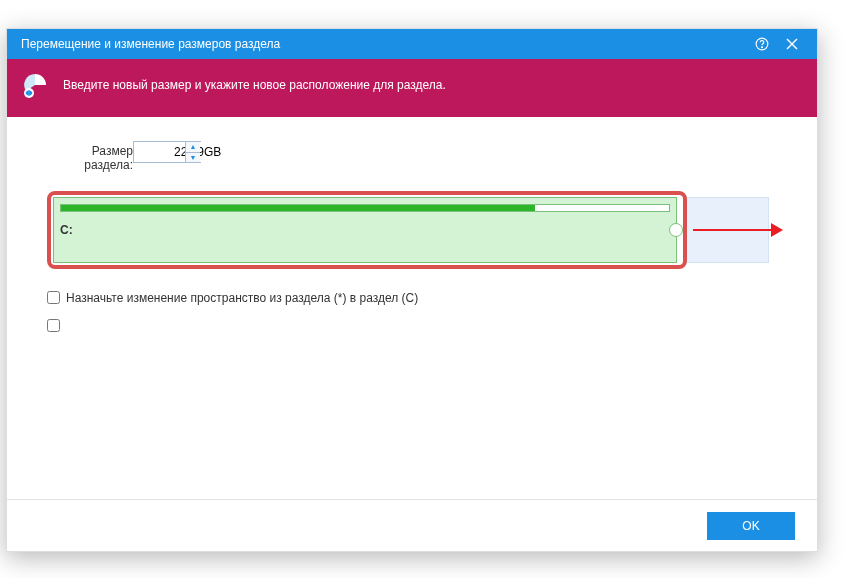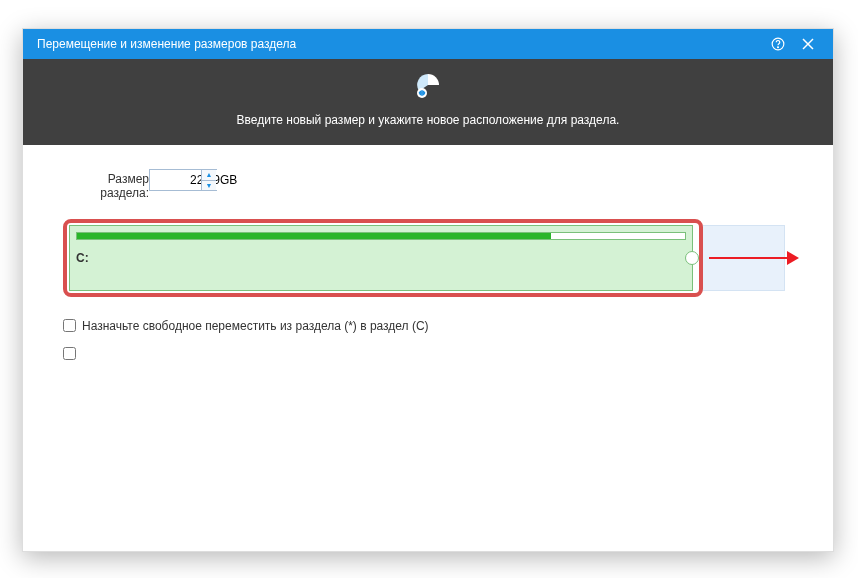--- a/index.html
+++ b/index.html
@@ -8,21 +8,21 @@
   font-size: 12px;
   background: #fff;
   color: #333;
   width: 858px;
   height: 578px;
   position: relative;
 }
 .window {
   position: absolute;
   top: 28px;
-  left: 22px;
+  left: 6px;
   width: 812px;
   height: 524px;
   background: #fff;
   border: 1px solid #ddd;
   box-shadow: 0 6px 24px rgba(0,0,0,0.28);
   display: flex;
   flex-direction: column;
 }
 .titlebar {
   height: 30px;
@@ -37,28 +37,27 @@
 .titlebar .tb-icon {
   width: 30px;
   height: 30px;
   display: flex;
   align-items: center;
   justify-content: center;
   cursor: pointer;
   font-size: 14px;
 }
 .banner {
-  background: #404040;
+  background: #be185d;
   color: #fff;
   padding: 12px 14px 18px 14px;
   display: flex;
   align-items: center;
   gap: 14px;
   font-size: 12px;
-  flex-direction: column;
 }
 .banner-icon {
   width: 28px;
   height: 28px;
   flex-shrink: 0;
 }
 .content {
   flex: 1;
   padding: 24px 40px 10px 40px;
   position: relative;
@@ -310,23 +309,26 @@
       </div>
       <div class="partition-highlight"></div>
       <div class="arrow-annot">
         <div class="arrow-line"></div>
         <div class="arrow-head"></div>
       </div>
     </div>
 
     <label class="check-row">
       <input type="checkbox" style="">
-      <span>Назначьте свободное переместить из раздела (*) в раздел (C)</span>
+      <span>Назначьте изменение пространство из раздела (*) в раздел (C)</span>
     </label>
 
     <label class="check-row">
       <input type="checkbox" style="">
     </label>
 
   </div>
 
+  <div class="footer">
+    <button class="ok-btn">OK</button>
+  </div>
 
 </div>
 
 </body></html>

